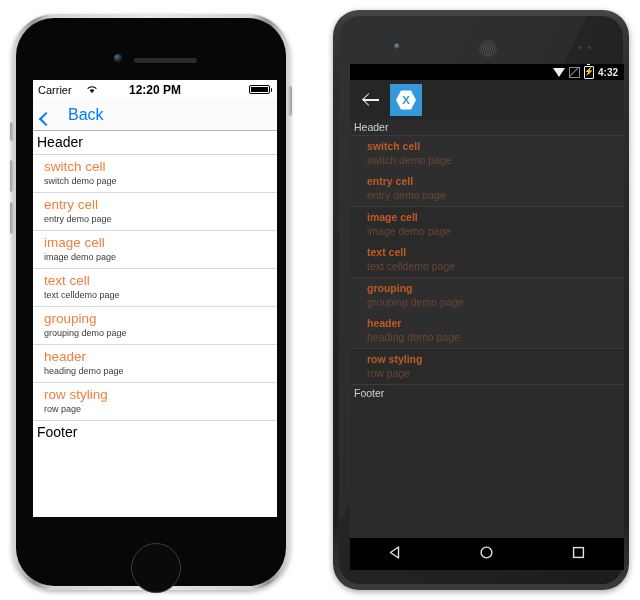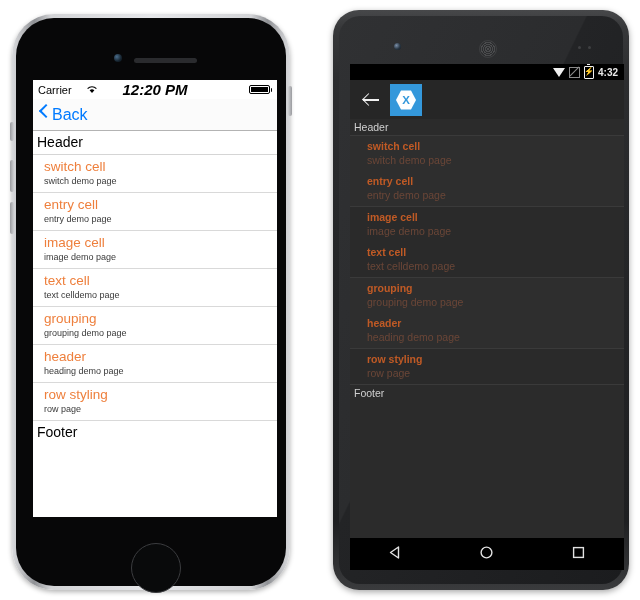--- a/index.html
+++ b/index.html
@@ -59,38 +59,38 @@
 
   
   .ios-status{
     height:19px; display:flex; align-items:center;
     font-size:11px; color:#000; padding:0 5px; position:relative;
     background:#fff;
   }
   .ios-carrier{display:flex;align-items:center;gap:14px;}
   .ios-time{
     position:absolute; left:0; right:0; text-align:center;
-    font-weight:bold; font-size:15px;font-style:italic;
+    font-weight:bold; font-size:12px;
   }
   .ios-batt{margin-left:auto;display:flex;align-items:center;}
   .ios-batt-body{
     width:21px;height:9px;border:1px solid #000;border-radius:2px;
     padding:1px;box-sizing:border-box;
   }
   .ios-batt-fill{width:100%;height:100%;background:#000;}
   .ios-batt-cap{width:1.5px;height:4px;background:#000;margin-left:1px;border-radius:0 1px 1px 0;}
 
   
   .ios-navbar{
     height:31px; background:#fbfbfb;
     border-bottom:1px solid #b3b3b3;
     display:flex; align-items:center; padding-left:6px;
   }
   .ios-back{
-    display:flex;align-items:flex-start;gap:0;
+    display:flex;align-items:flex-end;gap:16px;
     color:#007aff; font-size:16px; cursor:pointer;
   }
   .ios-chev{
     width:8px;height:8px;border-left:2.4px solid #007aff;border-bottom:2.4px solid #007aff;
     transform:rotate(45deg); margin-left:2px; margin-right:1px;
   }
 
   
   .ios-list{background:#fff;}
   .ios-sec{

